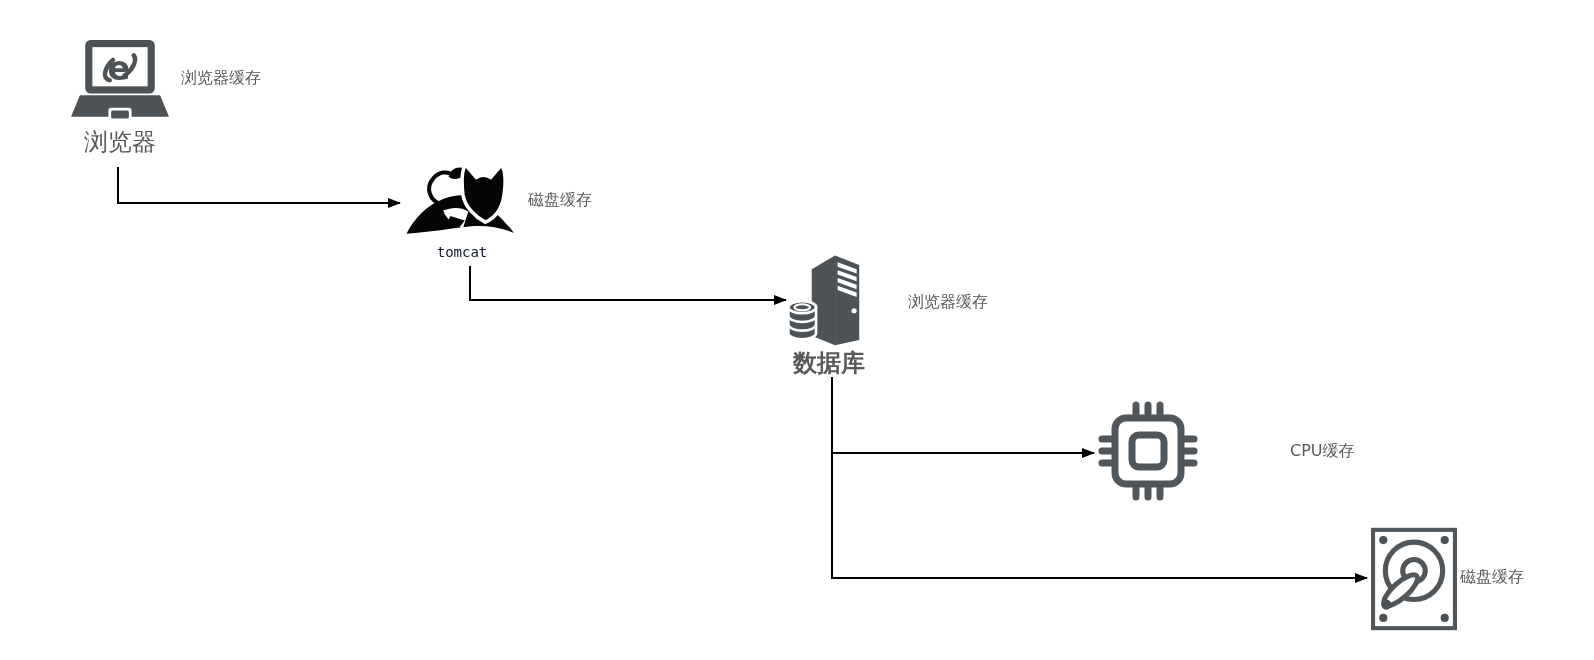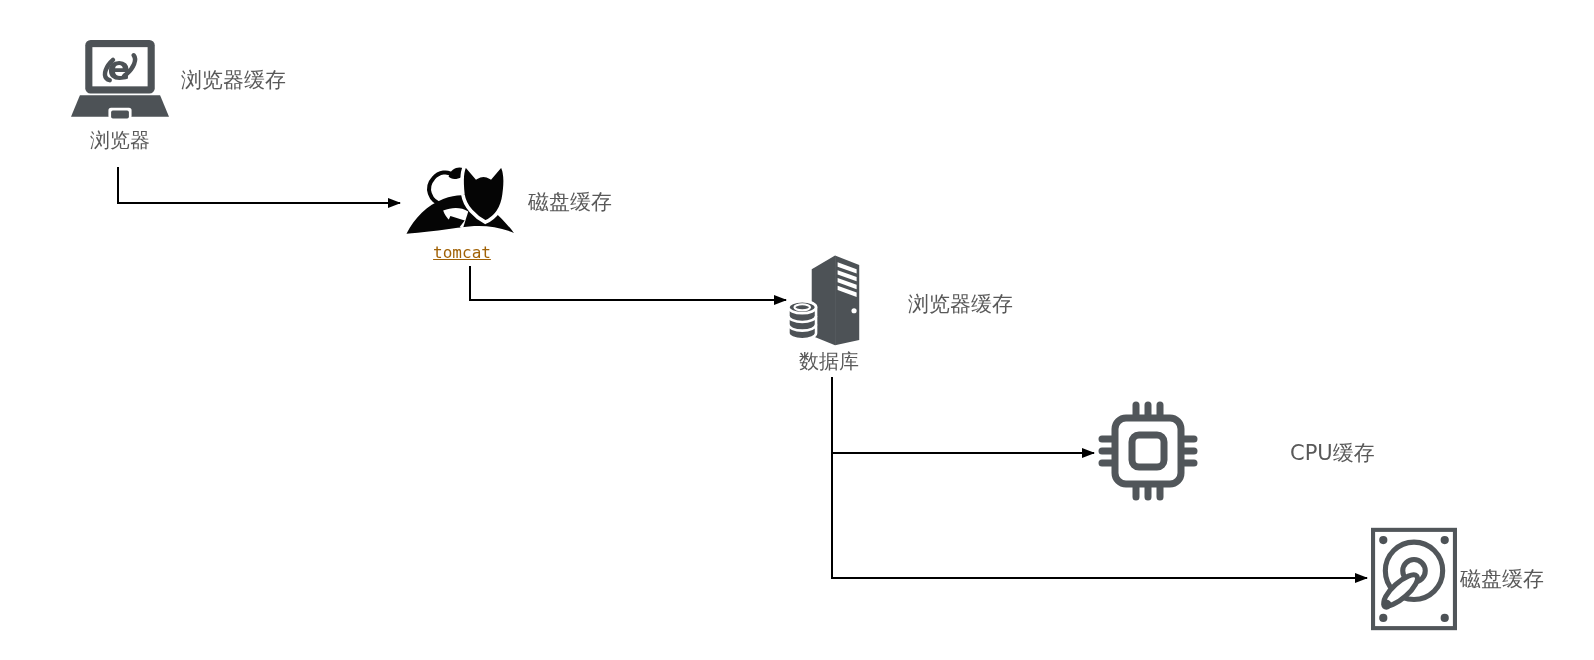--- a/index.html
+++ b/index.html
@@ -20,34 +20,33 @@
   }
   .edge {
     fill: none;
     stroke: var(--arrow, #000);
     stroke-width: 2;
   }
   .node { position: absolute; display: flex; flex-direction: column; align-items: center; }
   .node-icon { display: block; }
   .node-label {
     margin-top: 3px;
-    font-size: 20px;
+    font-size: 24px;
     line-height: 1.15;
     color: var(--label-gray, #595959);
     white-space: nowrap;
   }
   .mono-label {
     font-family: "DejaVu Sans Mono", "Liberation Mono", monospace;
-    color: #a16207;
-    font-size: 16px;
-    text-decoration: underline;
+    color: #0f172a;
+    font-size: 14px;
   }
   .cache-label {
     position: absolute;
-    font-size: 21px;
+    font-size: 16px;
     line-height: 1.2;
     color: var(--label-gray, #595959);
     white-space: nowrap;
   }
   
   .fg  { fill: var(--icon-gray, #4d5256); }
   .st  { stroke: var(--icon-gray, #4d5256); }
   .blk { fill: var(--icon-black, #050505); }
   .blk-st { stroke: var(--icon-black, #050505); }
   .ol  { stroke: var(--outline-gray, #515659); }
@@ -98,21 +97,21 @@
 
       <path d="M44 62 C54 58 64 58 72 63 L66 82 C54 77 47 71 44 62 Z" fill="#fff"></path>
       <path class="blk" d="M52 68 L68 73 L62 81 L49 75 Z"></path>
 
       <path class="blk" d="M66 44 C64 26 66 15 69 11 L81 25 C86 22 92 22 97 25 L109 11 C113 17 114 30 112 44 C110 60 102 70 91 75 C80 69 68 58 66 44 Z" stroke="#fff" stroke-width="4"></path>
     </svg>
     <div class="node-label mono-label">tomcat</div>
   </div>
   <div class="cache-label" style="left:528px; top:190px;">磁盘缓存</div>
 
-  <div class="node" style="left:784px; top:252px; width:90px;">
+  <div class="node" style="left:784px; top:252px; width:90px;font-weight:bold;">
     <svg class="node-icon" width="88" height="95" viewBox="0 0 100 110" xmlns="http://www.w3.org/2000/svg">
 
       <polygon class="fg" points="30,20 57,4 57,108 30,97"></polygon>
       <polygon class="fg" points="57,4 85,15 85,102 57,108"></polygon>
 
       <g fill="#fff">
         <polygon points="60,12 82,20 82,25 60,17"></polygon>
         <polygon points="60,21 82,29 82,34 60,26"></polygon>
         <polygon points="60,30 82,38 82,43 60,35"></polygon>
         <polygon points="60,39 82,47 82,52 60,44"></polygon>

